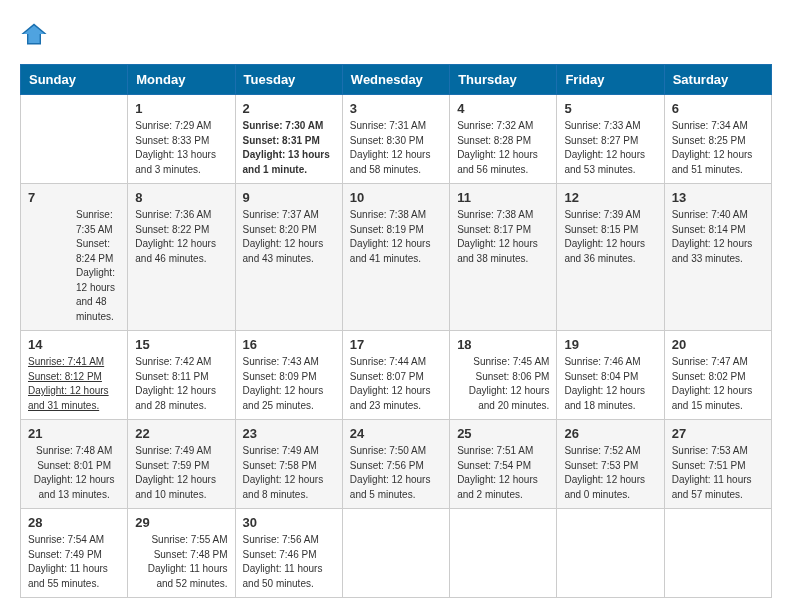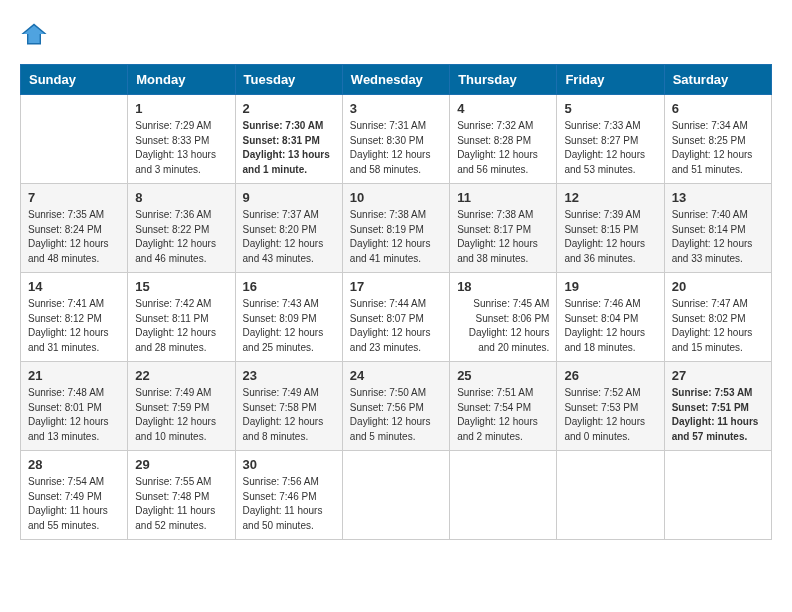--- a/index.html
+++ b/index.html
@@ -163,21 +163,21 @@
           <span class="day-number">6</span>
           <div class="day-info" style="white-space: pre-line;">Sunrise: 7:34 AM
 Sunset: 8:25 PM
 Daylight: 12 hours
 and 51 minutes.</div>
         </td>
       </tr>
       <tr>
         <td>
           <span class="day-number">7</span>
-          <div class="day-info" style="white-space: pre-line;">Sunrise: 7:35 AM
+          <div class="day-info" style="white-space: pre-line; margin-left: 48px;">Sunrise: 7:35 AM
 Sunset: 8:24 PM
 Daylight: 12 hours
 and 48 minutes.</div>
         </td>
         <td>
           <span class="day-number">8</span>
           <div class="day-info" style="white-space: pre-line;">Sunrise: 7:36 AM
 Sunset: 8:22 PM
 Daylight: 12 hours
 and 46 minutes.</div>
@@ -214,21 +214,21 @@
           <span class="day-number">13</span>
           <div class="day-info" style="white-space: pre-line;">Sunrise: 7:40 AM
 Sunset: 8:14 PM
 Daylight: 12 hours
 and 33 minutes.</div>
         </td>
       </tr>
       <tr>
         <td>
           <span class="day-number">14</span>
-          <div class="day-info" style="white-space: pre-line;">Sunrise: 7:41 AM
+          <div class="day-info" style="white-space: pre-line; text-decoration: underline;">Sunrise: 7:41 AM
 Sunset: 8:12 PM
 Daylight: 12 hours
 and 31 minutes.</div>
         </td>
         <td>
           <span class="day-number">15</span>
           <div class="day-info" style="white-space: pre-line;">Sunrise: 7:42 AM
 Sunset: 8:11 PM
 Daylight: 12 hours
 and 28 minutes.</div>
@@ -265,21 +265,21 @@
           <span class="day-number">20</span>
           <div class="day-info" style="white-space: pre-line;">Sunrise: 7:47 AM
 Sunset: 8:02 PM
 Daylight: 12 hours
 and 15 minutes.</div>
         </td>
       </tr>
       <tr>
         <td>
           <span class="day-number">21</span>
-          <div class="day-info" style="white-space: pre-line;">Sunrise: 7:48 AM
+          <div class="day-info" style="white-space: pre-line; text-align: center;">Sunrise: 7:48 AM
 Sunset: 8:01 PM
 Daylight: 12 hours
 and 13 minutes.</div>
         </td>
         <td>
           <span class="day-number">22</span>
           <div class="day-info" style="white-space: pre-line;">Sunrise: 7:49 AM
 Sunset: 7:59 PM
 Daylight: 12 hours
 and 10 minutes.</div>
@@ -307,37 +307,37 @@
         </td>
         <td>
           <span class="day-number">26</span>
           <div class="day-info" style="white-space: pre-line;">Sunrise: 7:52 AM
 Sunset: 7:53 PM
 Daylight: 12 hours
 and 0 minutes.</div>
         </td>
         <td>
           <span class="day-number">27</span>
-          <div class="day-info" style="white-space: pre-line; font-weight: bold;">Sunrise: 7:53 AM
+          <div class="day-info" style="white-space: pre-line;">Sunrise: 7:53 AM
 Sunset: 7:51 PM
 Daylight: 11 hours
 and 57 minutes.</div>
         </td>
       </tr>
       <tr>
         <td>
           <span class="day-number">28</span>
           <div class="day-info" style="white-space: pre-line;">Sunrise: 7:54 AM
 Sunset: 7:49 PM
 Daylight: 11 hours
 and 55 minutes.</div>
         </td>
         <td>
           <span class="day-number">29</span>
-          <div class="day-info" style="white-space: pre-line;">Sunrise: 7:55 AM
+          <div class="day-info" style="white-space: pre-line; text-align: right;">Sunrise: 7:55 AM
 Sunset: 7:48 PM
 Daylight: 11 hours
 and 52 minutes.</div>
         </td>
         <td>
           <span class="day-number">30</span>
           <div class="day-info" style="white-space: pre-line;">Sunrise: 7:56 AM
 Sunset: 7:46 PM
 Daylight: 11 hours
 and 50 minutes.</div>

